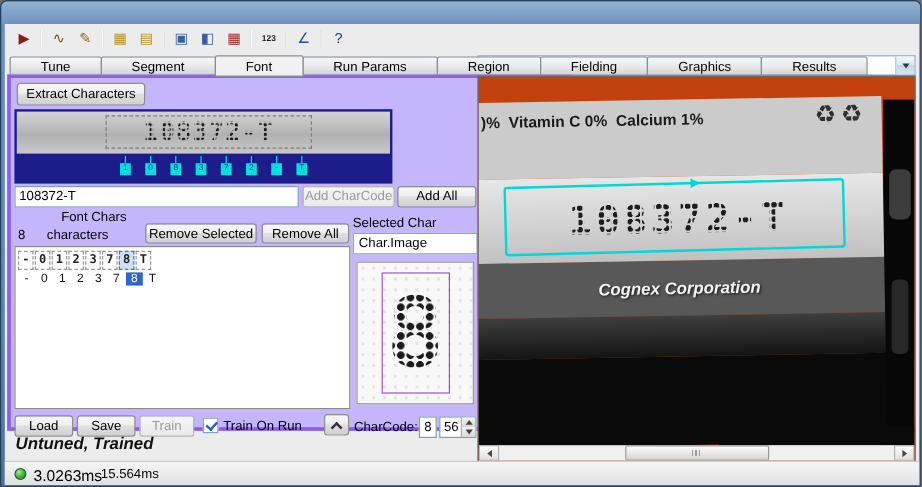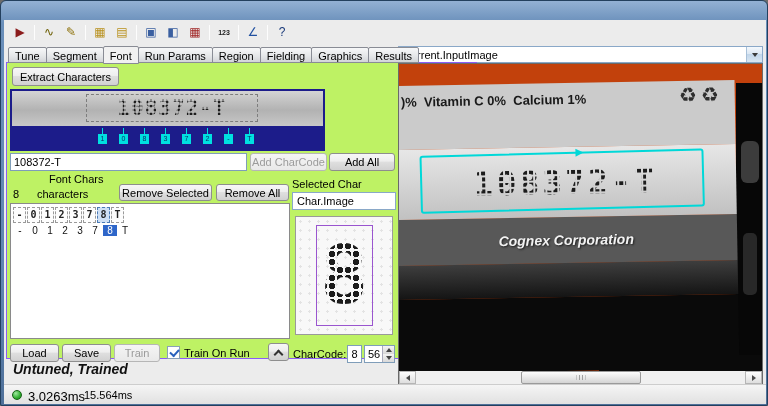--- a/index.html
+++ b/index.html
@@ -29,31 +29,31 @@
   .glyph-close::after{transform:rotate(-45deg);}
   
   .client{position:absolute;left:3px;top:19px;width:762px;height:384px;background:#ececec;}
   
   .toolbar{position:absolute;left:2px;top:1px;height:22px;display:flex;align-items:center;padding-left:3px;}
   .tb-btn{width:20px;height:19px;font-size:12px;line-height:19px;text-align:center;margin:0 1px;border-radius:2px;}
   .tb-btn.small{font-size:7px;font-weight:bold;letter-spacing:0;}
   .tb-sep{width:1px;height:15px;background:#a8a8a8;border-right:1px solid #fdfdfd;margin:0 3px;}
   
   .tabrow{position:absolute;left:4px;top:26px;height:17px;display:flex;align-items:flex-end;z-index:2;}
-  .tab{height:16px;line-height:16px;padding:0 6px;font-size:11px;margin-right:-1px;
+  .tab{height:16px;line-height:16px;padding:0 25px;font-size:11px;margin-right:-1px;
     background:linear-gradient(#f7f8f9,#e4e6e8 60%,#d2d4d8);border:1px solid #898c95;border-radius:2px 2px 0 0;}
   .tab.active{height:18px;line-height:19px;margin-bottom:-1px;background:#f1f1f1;position:relative;z-index:3;}
   
   .combo{display:flex;align-items:center;background:#fff;border:1px solid #8aa8c8;font-size:11px;padding-left:4px;overflow:hidden;}
   .combo-arrow-btn{margin-left:auto;width:16px;align-self:stretch;border-left:1px solid #a8c0d8;
     background:linear-gradient(#f4f8fc,#dce8f4 45%,#c2d6ea 50%,#d8e6f2);display:flex;align-items:center;justify-content:center;}
   .arrow-down{width:0;height:0;border-left:3px solid transparent;border-right:3px solid transparent;border-top:4px solid #3a3a3a;}
   .combo-top{position:absolute;left:394px;top:26px;width:365px;height:17px;}
   
-  .tabpage{position:absolute;left:2px;top:42px;width:471px;height:297px;background:#bef264;border:1px solid #8b5cf6;}
+  .tabpage{position:absolute;left:2px;top:42px;width:471px;height:297px;background:#c4b5fd;border:3px solid #8b5cf6;}
   .btn{position:absolute;display:flex;align-items:center;justify-content:center;font-size:11px;color:#000;border-radius:3px;
     background:linear-gradient(#f7f7f7,#eeeeee 45%,#dfdfdf 50%,#d1d1d1);border:1px solid #8e8e8e;}
   .btn.disabled{color:#9b9b9b;background:linear-gradient(#f5f5f5,#e9e9e9);border-color:#b6b6b6;}
   .lbl{position:absolute;font-size:11px;}
   #extract-btn{left:5px;top:4px;width:107px;height:19px;}
   
   .strip{position:absolute;left:3px;top:26px;width:315px;height:62px;background:#1c1c8a;}
   .strip-photo{position:absolute;left:2px;top:2px;width:311px;height:35px;
     background:linear-gradient(#d4d4d4,#b2b2b2 55%,#c8c8c8);}
   .strip-sel{position:absolute;left:74px;top:3px;width:172px;height:28px;border:1px dashed #7d7d7d;

